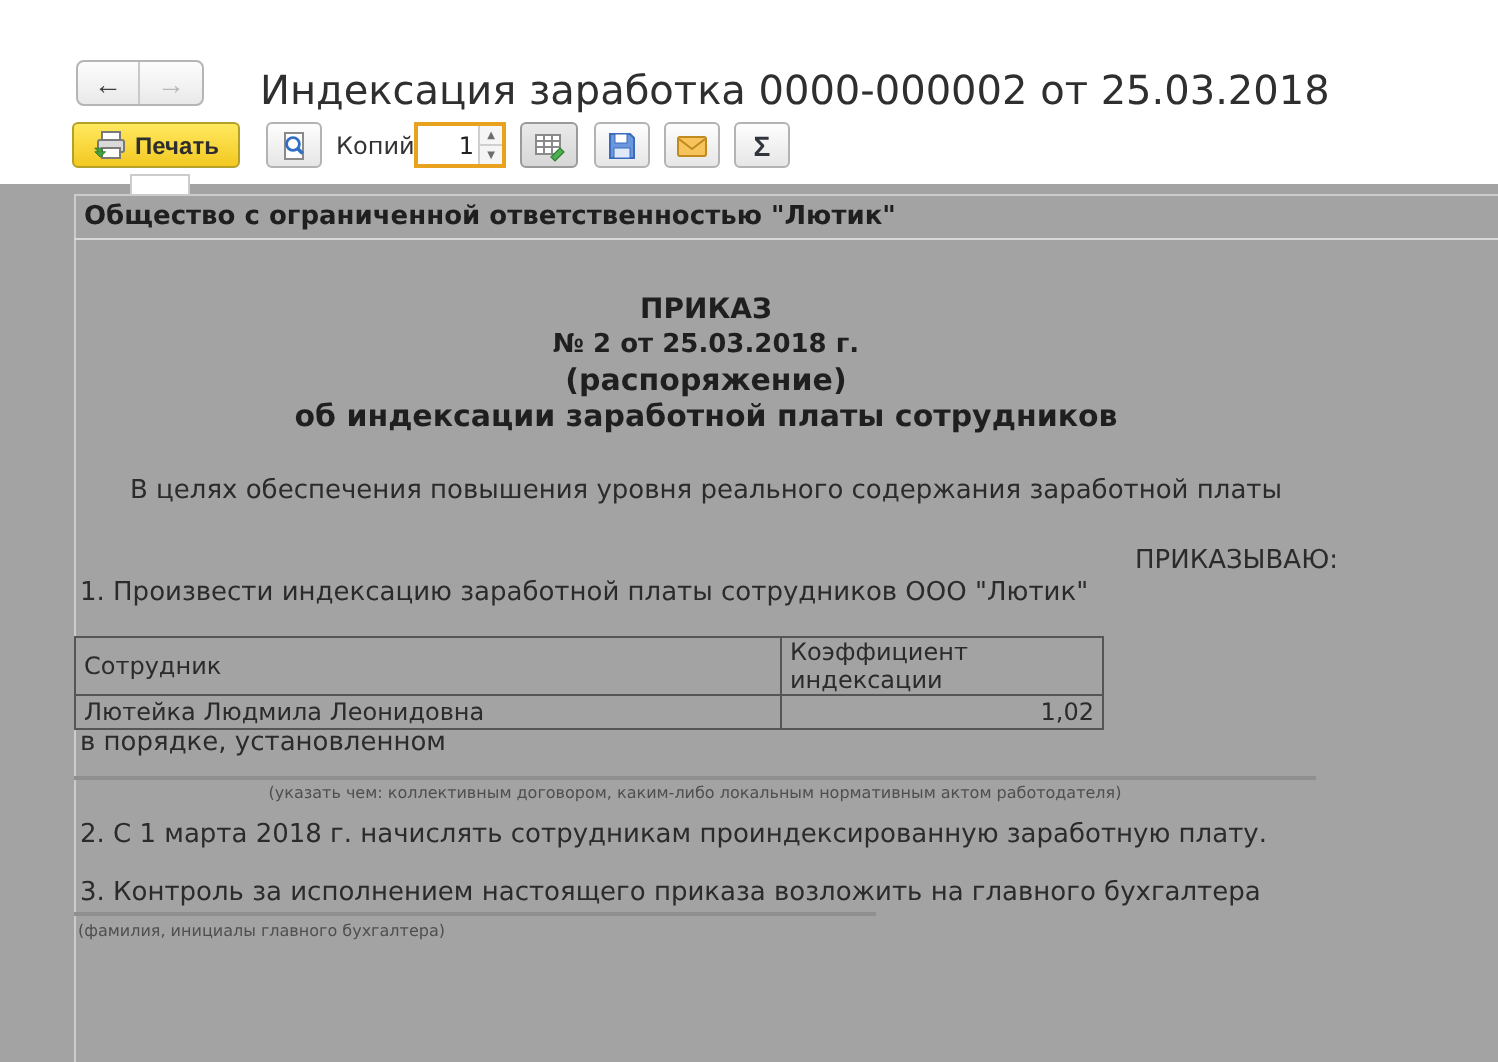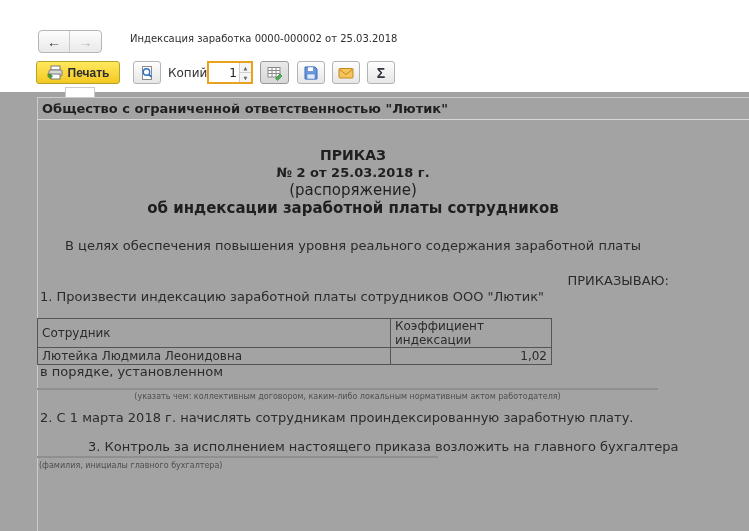--- a/index.html
+++ b/index.html
@@ -8,21 +8,21 @@
   .window { position:relative; width:749px; height:531px; background:#fff; overflow:hidden; }
 
   
   .nav-group { position:absolute; left:38px; top:30px; display:flex; height:23px;
     border:1px solid #b5b5b5; border-radius:4px; overflow:hidden;
     background:linear-gradient(#fdfdfd,#e9e9e9); }
   .nav-btn { width:31px; height:100%; display:flex; align-items:center; justify-content:center;
     background:transparent; border:none; cursor:pointer; font-size:14px; font-weight:bold; }
   .nav-btn.back { border-right:1px solid #c9c9c9; color:#3f3f3f; }
   .nav-btn.fwd { color:#b8b8b8; }
-  .win-title { position:absolute; left:130px; top:33px; font-size:10px; color:#2f2f2f; white-space:nowrap; }
+  .win-title { position:absolute; left:130px; top:33px; font-size:20px; color:#2f2f2f; white-space:nowrap; }
 
   
   .tbtn { position:absolute; top:61px; height:23px; display:flex; align-items:center; justify-content:center;
     border:1px solid #b3b3b3; border-radius:3px; background:linear-gradient(#fefefe,#e6e6e6); cursor:pointer; }
   .tbtn.active { background:linear-gradient(#e9e9e9,#d7d7d7); border-color:#9a9a9a; }
   .print-btn { left:36px; width:84px; gap:5px;
     border:1px solid #b5a028; background:linear-gradient(#ffe95e,#f3c822); }
   .print-btn span { font-size:12px; font-weight:bold; color:#2e2e2e; }
   .preview-btn { left:133px; width:28px; }
   .copies-label { position:absolute; left:168px; top:66px; font-size:12px; color:#333; }
@@ -44,27 +44,27 @@
   .doc-top-rule { position:absolute; left:37px; right:0; top:5px; border-top:1px solid #cccccc; }
   .doc-notch { position:absolute; left:65px; top:-5px; width:30px; height:10px; background:#fff;
     border-left:1px solid #cccccc; border-top:1px solid #cccccc; border-right:1px solid #cccccc; }
   .doc-left-rule { position:absolute; left:37px; top:5px; bottom:0; border-left:1px solid #cccccc; }
   .line { position:absolute; white-space:nowrap; font-size:13px; color:#2b2b2b; }
   .company { left:42px; top:9px; font-weight:bold; font-size:13px; color:#1f1f1f; }
   .company-rule { position:absolute; left:37px; right:0; top:27px; border-top:1px solid #d8d8d8; }
   .centered { left:37px; width:632px; text-align:center; }
   .h-order   { top:55px;  font-size:14px; font-weight:bold; color:#1f1f1f; }
   .h-number  { top:73px;  font-size:13px; font-weight:bold; color:#1f1f1f; }
-  .h-sub     { top:89px;  font-size:15px; font-weight:normal; color:#1f1f1f; }
+  .h-sub     { top:89px;  font-size:15px; font-weight:bold; color:#1f1f1f; }
   .h-subject { top:107px; font-size:15px; font-weight:bold; color:#1f1f1f; }
   .purpose   { top:146px; }
   .resolution{ top:181px;text-align:right; }
   .item1 { left:40px; top:197px;text-align:center; }
   .item2 { left:40px; top:318px; }
-  .item3 { left:40px; top:347px;margin-left:48px; }
+  .item3 { left:40px; top:347px; }
   .basis { left:40px; top:272px; }
 
   .emp-table { position:absolute; left:37px; top:226px; border-collapse:collapse; }
   .emp-table th, .emp-table td { border:1px solid #555555; font-size:12px; height:17px;
     padding:0 4px; font-weight:normal; color:#2b2b2b; }
   .emp-table th { text-align:left; }
   .col-emp { width:353px; }
   .col-coef { width:161px; }
   .cell-name { text-align:left; }
   .cell-coef { text-align:right; }

